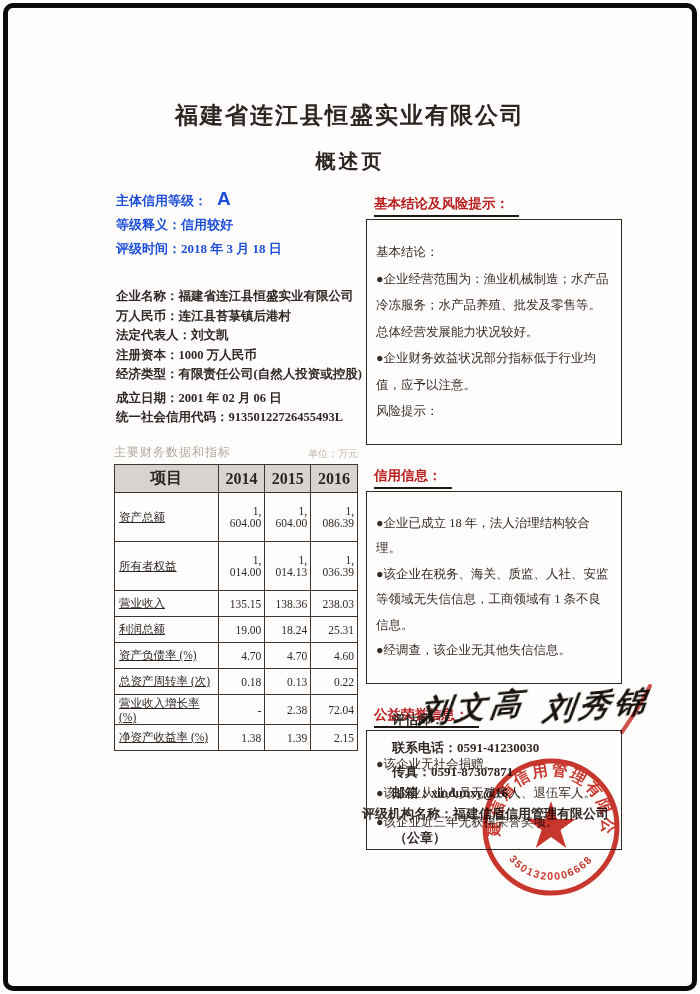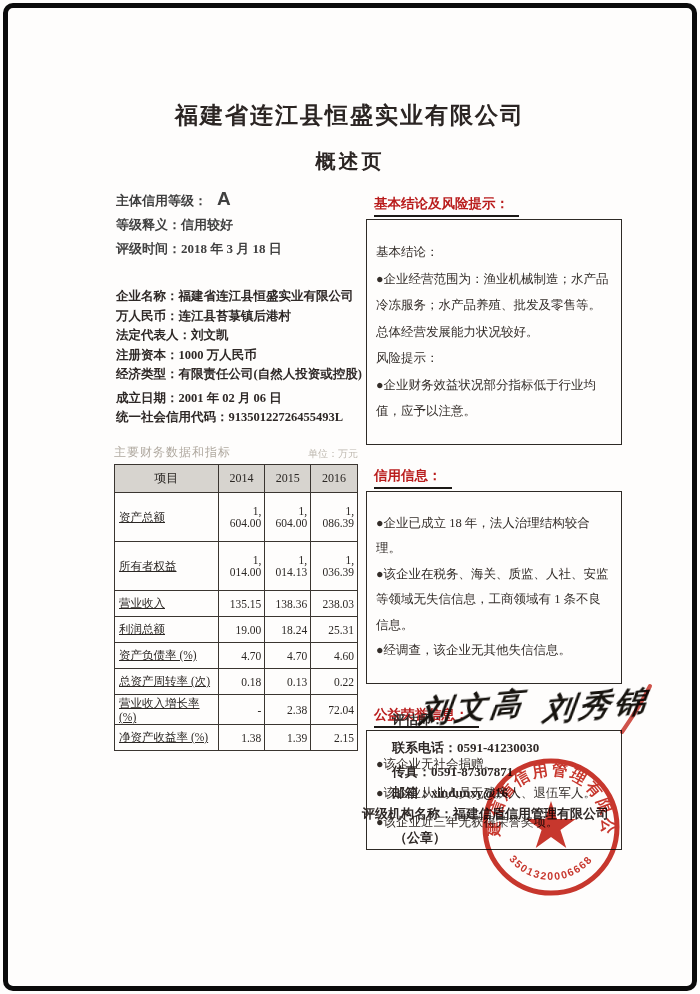--- a/index.html
+++ b/index.html
@@ -15,32 +15,32 @@
   .doc-title{
     position:absolute;top:100px;left:0;width:100%;text-align:center;
     font-size:23px;font-weight:700;letter-spacing:2px;color:#2b2523;
   }
   .doc-subtitle{
     position:absolute;top:148px;left:0;width:100%;text-align:center;
     font-size:20px;font-weight:700;letter-spacing:3px;color:#2b2523;
   }
   
   .rating{position:absolute;left:116px;top:188px;width:250px;font-size:13px;}
-  .rating .line{margin-bottom:6px;font-weight:700;color:#404040;}
+  .rating .line{margin-bottom:6px;font-weight:700;color:#1d4ed8;}
   .rating .grade{font-family:"Liberation Sans","DejaVu Sans",sans-serif;font-size:19px;font-weight:600;margin-left:10px;}
   .company{position:absolute;left:116px;top:287px;width:248px;font-size:12.5px;line-height:18.5px;}
   .company .field{font-weight:700;color:#2e2826;margin-bottom:1px;}
   .company .field.gap{margin-top:5px;}
   .fin{position:absolute;left:114px;top:444px;width:244px;}
   .fin-head{display:flex;justify-content:space-between;align-items:flex-end;margin-bottom:3px;}
   .fin-title{font-size:12px;color:#a29a8f;letter-spacing:1px;opacity:.85;}
   .fin-unit{font-size:10px;color:#b3aca1;opacity:.85;}
   table.fin-table{border-collapse:collapse;width:244px;font-size:11.5px;color:#2b2724;}
   .fin-table th,.fin-table td{border:1.2px solid #3a3530;}
-  .fin-table th{background:#d7d4cf;font-weight:400;height:25px;font-size:12px;}
+  .fin-table th{background:#d7d4cf;font-weight:700;height:25px;font-size:16px;}
   .fin-table td.item{text-align:left;padding:1px 2px 1px 4px;height:23px;text-decoration:underline;}
   .fin-table td.val{text-align:right;padding:1px 3px 1px 1px;white-space:pre-line;}
   .fin-table tr.tall td{height:46px;}
   
   .right-col{position:absolute;left:366px;top:194px;width:256px;}
   .sec-title{
     font-size:13.5px;font-weight:700;color:#b91c1c;display:inline-block;
     margin:0 0 2px 8px;padding:0 10px 2px 0;border-bottom:2px solid #1c1916;
   }
   .sec-box{border:1.3px solid #2e2a26;padding:19px 9px;font-size:12.5px;color:#332d29;}
@@ -172,22 +172,22 @@
         </tr>
       </tbody>
     </table>
   </div>
 
   <div class="right-col">
     <div class="sec-title">基本结论及风险提示：</div>
     <div class="sec-box box1">
       <p>基本结论：</p>
       <p>●企业经营范围为：渔业机械制造；水产品冷冻服务；水产品养殖、批发及零售等。总体经营发展能力状况较好。</p>
+      <p>●企业财务效益状况部分指标低于行业均值，应予以注意。</p>
       <p>风险提示：</p>
-      <p>●企业财务效益状况部分指标低于行业均值，应予以注意。</p>
     </div>
 
     <div class="sec-gap"></div>
     <div class="sec-title">信用信息：</div>
     <div class="sec-box box2">
       <p>●企业已成立 18 年，法人治理结构较合理。</p>
       <p>●该企业在税务、海关、质监、人社、安监等领域无失信信息，工商领域有 1 条不良信息。</p>
       <p>●经调查，该企业无其他失信信息。</p>
     </div>
 

